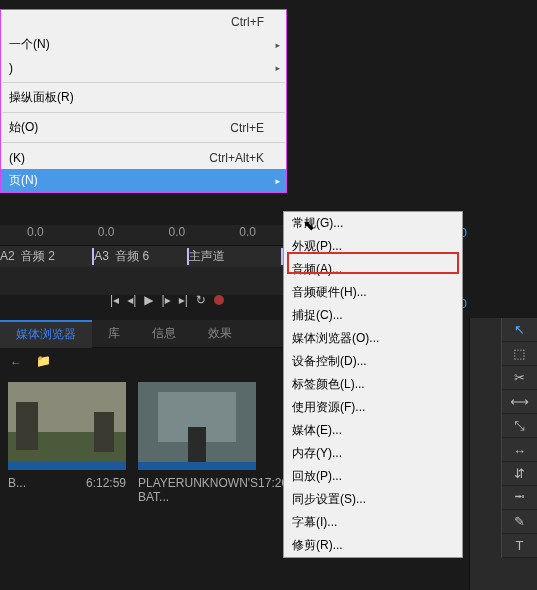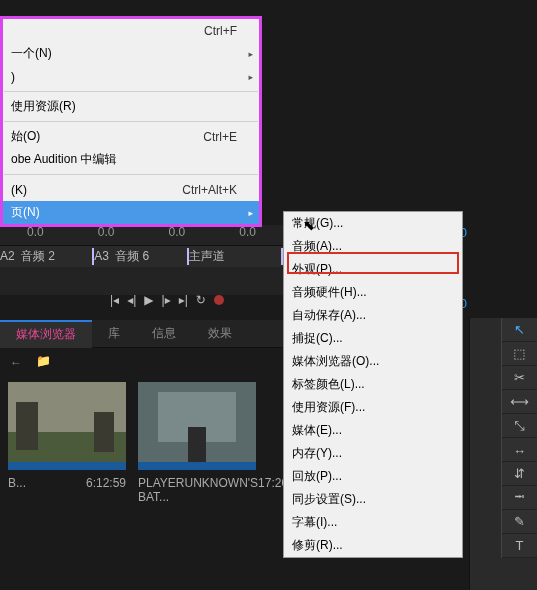--- a/index.html
+++ b/index.html
@@ -1,36 +1,36 @@
 <!DOCTYPE html>
 <html><head>
 <meta charset="utf-8">
 <style>
 *{box-sizing:border-box;margin:0;padding:0;font-family:"Microsoft YaHei",Arial,sans-serif;font-size:12px;user-select:none}
 body{width:537px;height:590px;background:#1a1a1a;overflow:hidden;position:relative;color:#ccc}
-.menu1{position:absolute;left:0;top:16px;width:262px;background:#f0f0f0;color:#000;border:3px solid #d946ef;z-index:10}
+.menu1{position:absolute;left:0;top:9px;width:287px;background:#f0f0f0;color:#000;border:1px solid #d946ef;z-index:10}
 .mi{display:flex;align-items:center;height:23px;padding:0 22px 0 8px;position:relative;font-size:12px}
 .mi .sc{position:absolute;right:22px;color:#333}
 .mi .ar{position:absolute;right:6px;font-size:9px;color:#555}
 .mi.sel{background:#4a98e8;color:#fff}
 .mi.sel .sc,.mi.sel .ar{color:#fff}
 .sep{height:1px;background:#d0d0d0;margin:3px 1px}
 .menu2{position:absolute;left:283px;top:211px;width:180px;background:#f0f0f0;color:#000;border:1px solid #999;z-index:11}
 .highlight{position:absolute;left:287px;top:252px;width:172px;height:22px;border:2px solid #d93025;z-index:12;pointer-events:none}
 .timeline{position:absolute;left:0;top:225px;width:283px;height:70px;background:#232323}
 .tlrow{display:flex;height:20px;align-items:flex-start;color:#999;font-size:11px}
 .tlrow .cell{flex:1;text-align:center}
 .tlrow2{display:flex;height:22px;align-items:center;background:#2a2a2a;border-top:1px solid #111}
 .tlrow2 .tc{flex:1;text-align:left;color:#bbb;font-size:11px;border-right:2px solid #c4b5fd}
 .transport{position:absolute;left:110px;top:293px;display:flex;gap:8px;align-items:center}
 .tbtn{color:#bbb;font-size:12px;cursor:pointer}
 .rec{width:10px;height:10px;border-radius:50%;background:#a33}
 .panels{position:absolute;left:0;top:320px;width:283px;height:28px;display:flex;align-items:center;background:#232323;border-bottom:1px solid #111}
 .ptab{padding:0 16px;color:#888;font-size:12px;height:28px;display:flex;align-items:center}
-.ptab.active{background:#2e2e2e;color:#ec4899;border-top:2px solid #2a7de1}
+.ptab.active{background:#2e2e2e;color:#3b82f6;border-top:2px solid #2a7de1}
 .browser{position:absolute;left:0;top:348px;width:283px}
 .btools{display:flex;gap:14px;padding:6px 10px;color:#888}
 .thumbs{display:flex;gap:12px;padding:8px}
 .thumb{width:118px}
 .timg{width:118px;height:88px;background:#3a3a3a;position:relative;overflow:hidden}
 .timg .scene{position:absolute;inset:0}
 .tlabel{display:flex;justify-content:space-between;color:#aaa;font-size:10px;padding-top:6px}
 .tc-right{position:absolute;right:70px;top:225px;color:#2a9df4;font-size:13px}
 .tc-right2{position:absolute;right:70px;top:296px;color:#2a9df4;font-size:13px}
 .rightpane{position:absolute;right:0;top:318px;width:68px;height:272px;background:#2a2a2a;border-left:1px solid #111}
@@ -52,62 +52,59 @@
   <div class="mi">
       <span>一个(N)</span>
       <span class="ar">▸</span>
     </div>
   <div class="mi">
       <span>)</span>
       <span class="ar">▸</span>
     </div>
   <div class="sep"></div>
   <div class="mi">
-      <span>使用资源(R)</span>
+      <span>操纵面板(R)</span>
     </div>
   <div class="sep"></div>
   <div class="mi">
       <span>始(O)</span>
       <span class="sc">Ctrl+E</span>
-    </div>
-  <div class="mi">
-      <span>obe Audition 中编辑</span>
     </div>
   <div class="sep"></div>
   <div class="mi">
       <span>(K)</span>
       <span class="sc">Ctrl+Alt+K</span>
     </div>
   <div class="mi sel">
       <span>页(N)</span>
       <span class="ar">▸</span>
     </div>
 </div>
 
 <div class="menu2">
   <div class="mi">
       <span>常规(G)...</span>
     </div>
   <div class="mi">
+      <span>外观(P)...</span>
+    </div>
+  <div class="mi">
       <span>音频(A)...</span>
     </div>
   <div class="mi">
-      <span>外观(P)...</span>
-    </div>
-  <div class="mi">
       <span>音频硬件(H)...</span>
     </div>
   <div class="mi">
-      <span>自动保存(A)...</span>
-    </div>
-  <div class="mi">
       <span>捕捉(C)...</span>
     </div>
   <div class="mi">
       <span>媒体浏览器(O)...</span>
+    </div>
+  <div class="mi">
+      <span>设备控制(D)...</span>
     </div>
   <div class="mi">
       <span>标签颜色(L)...</span>
     </div>
   <div class="mi">
       <span>使用资源(F)...</span>
     </div>
   <div class="mi">
       <span>媒体(E)...</span>
     </div>

